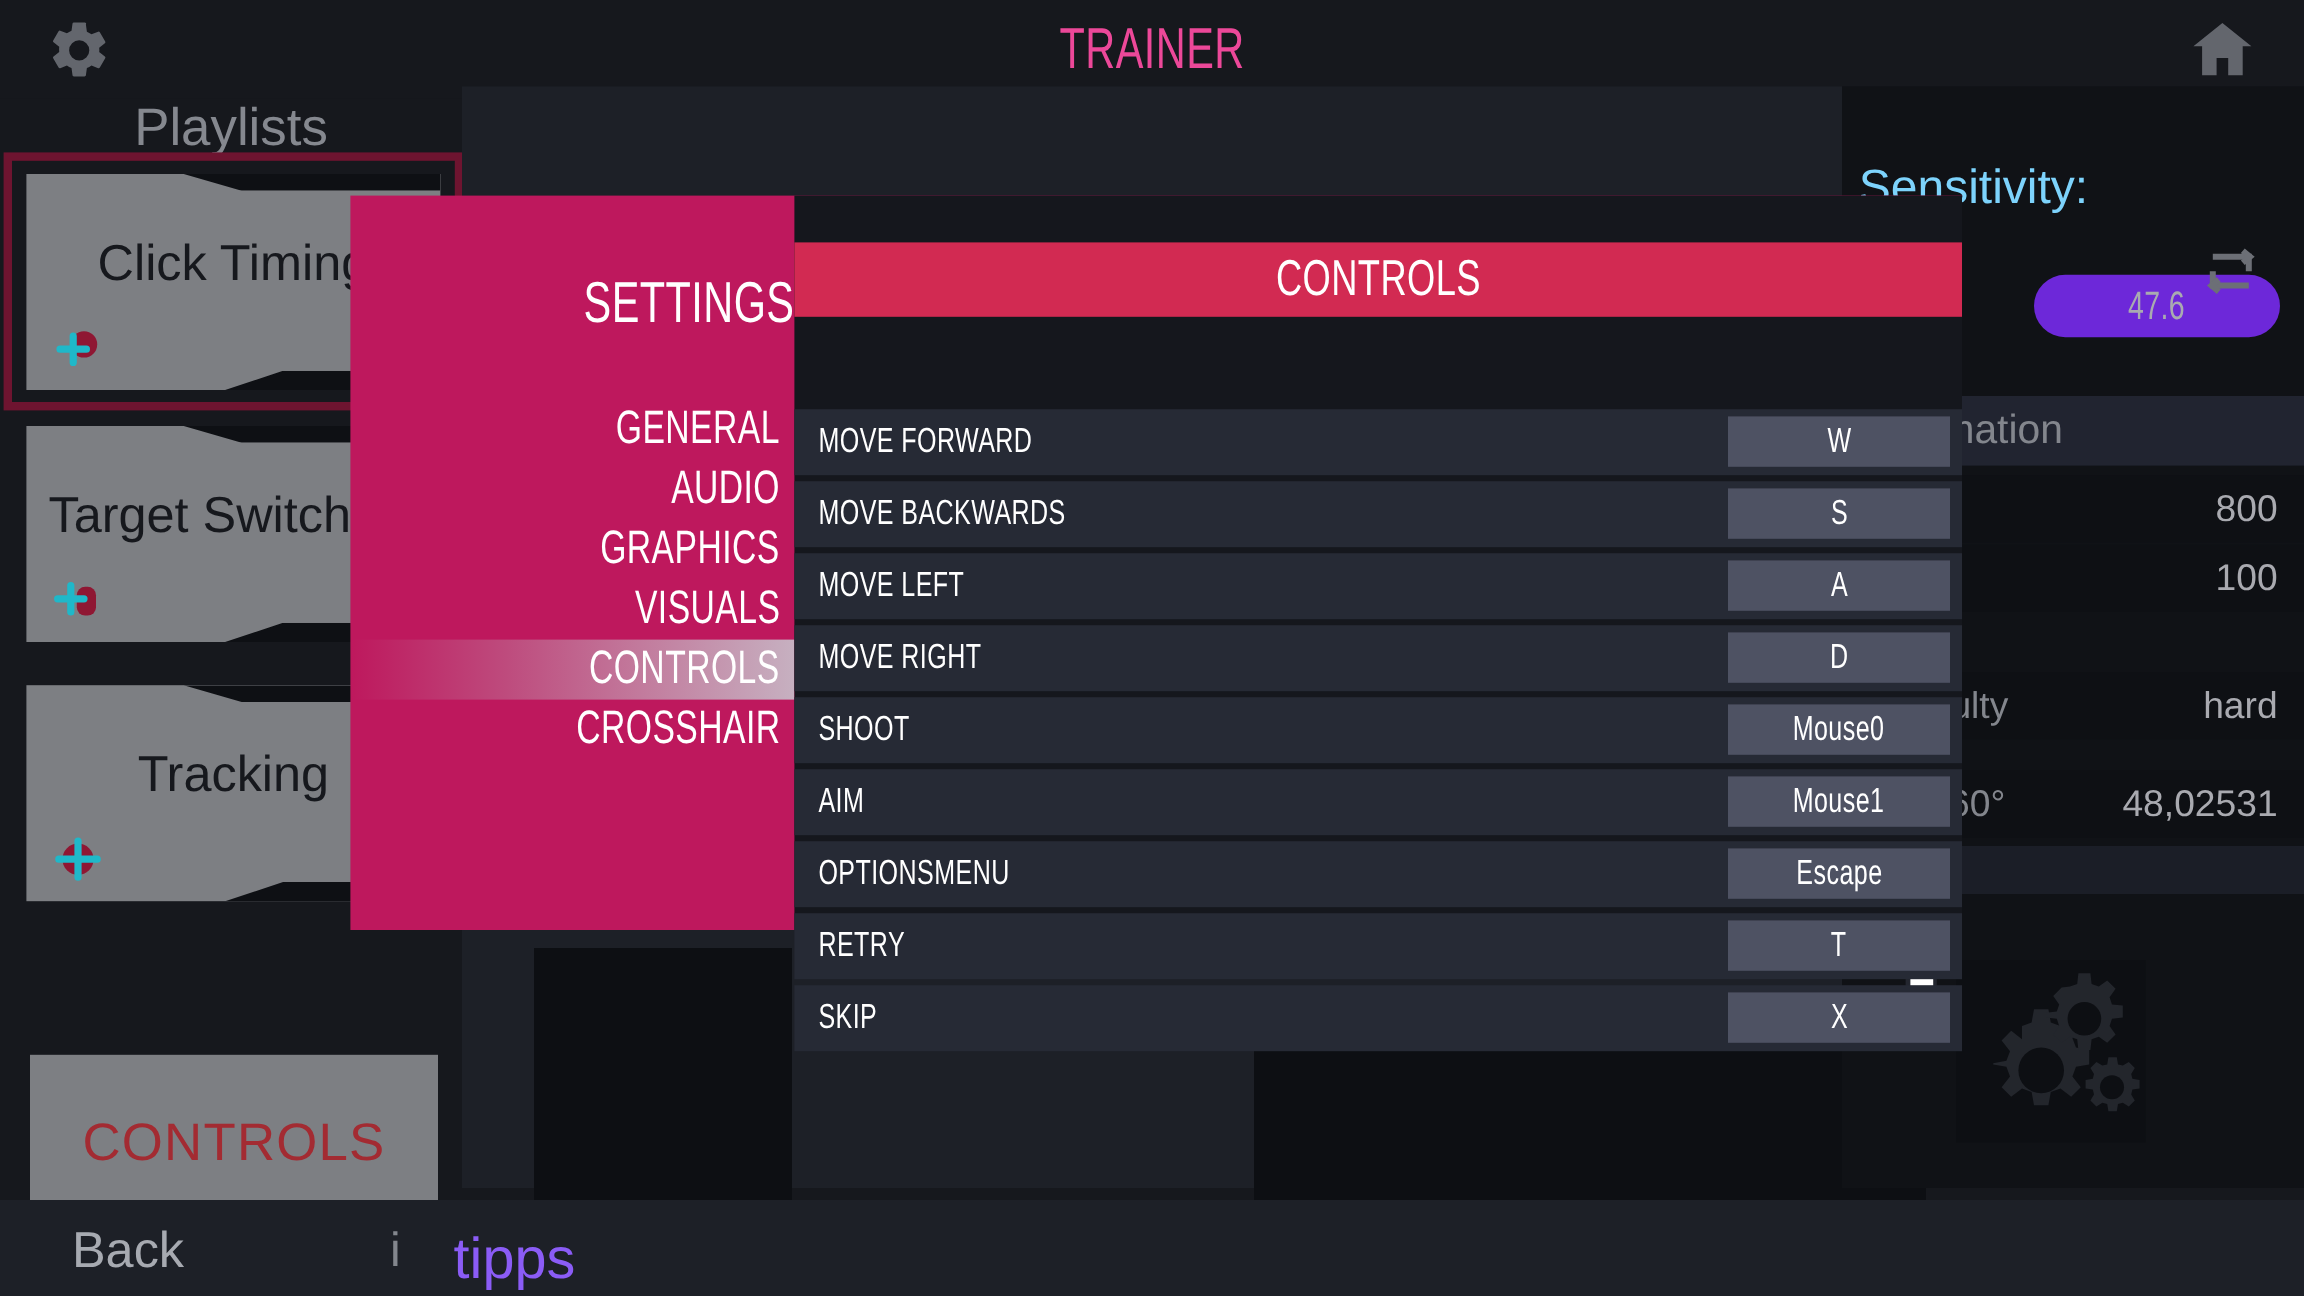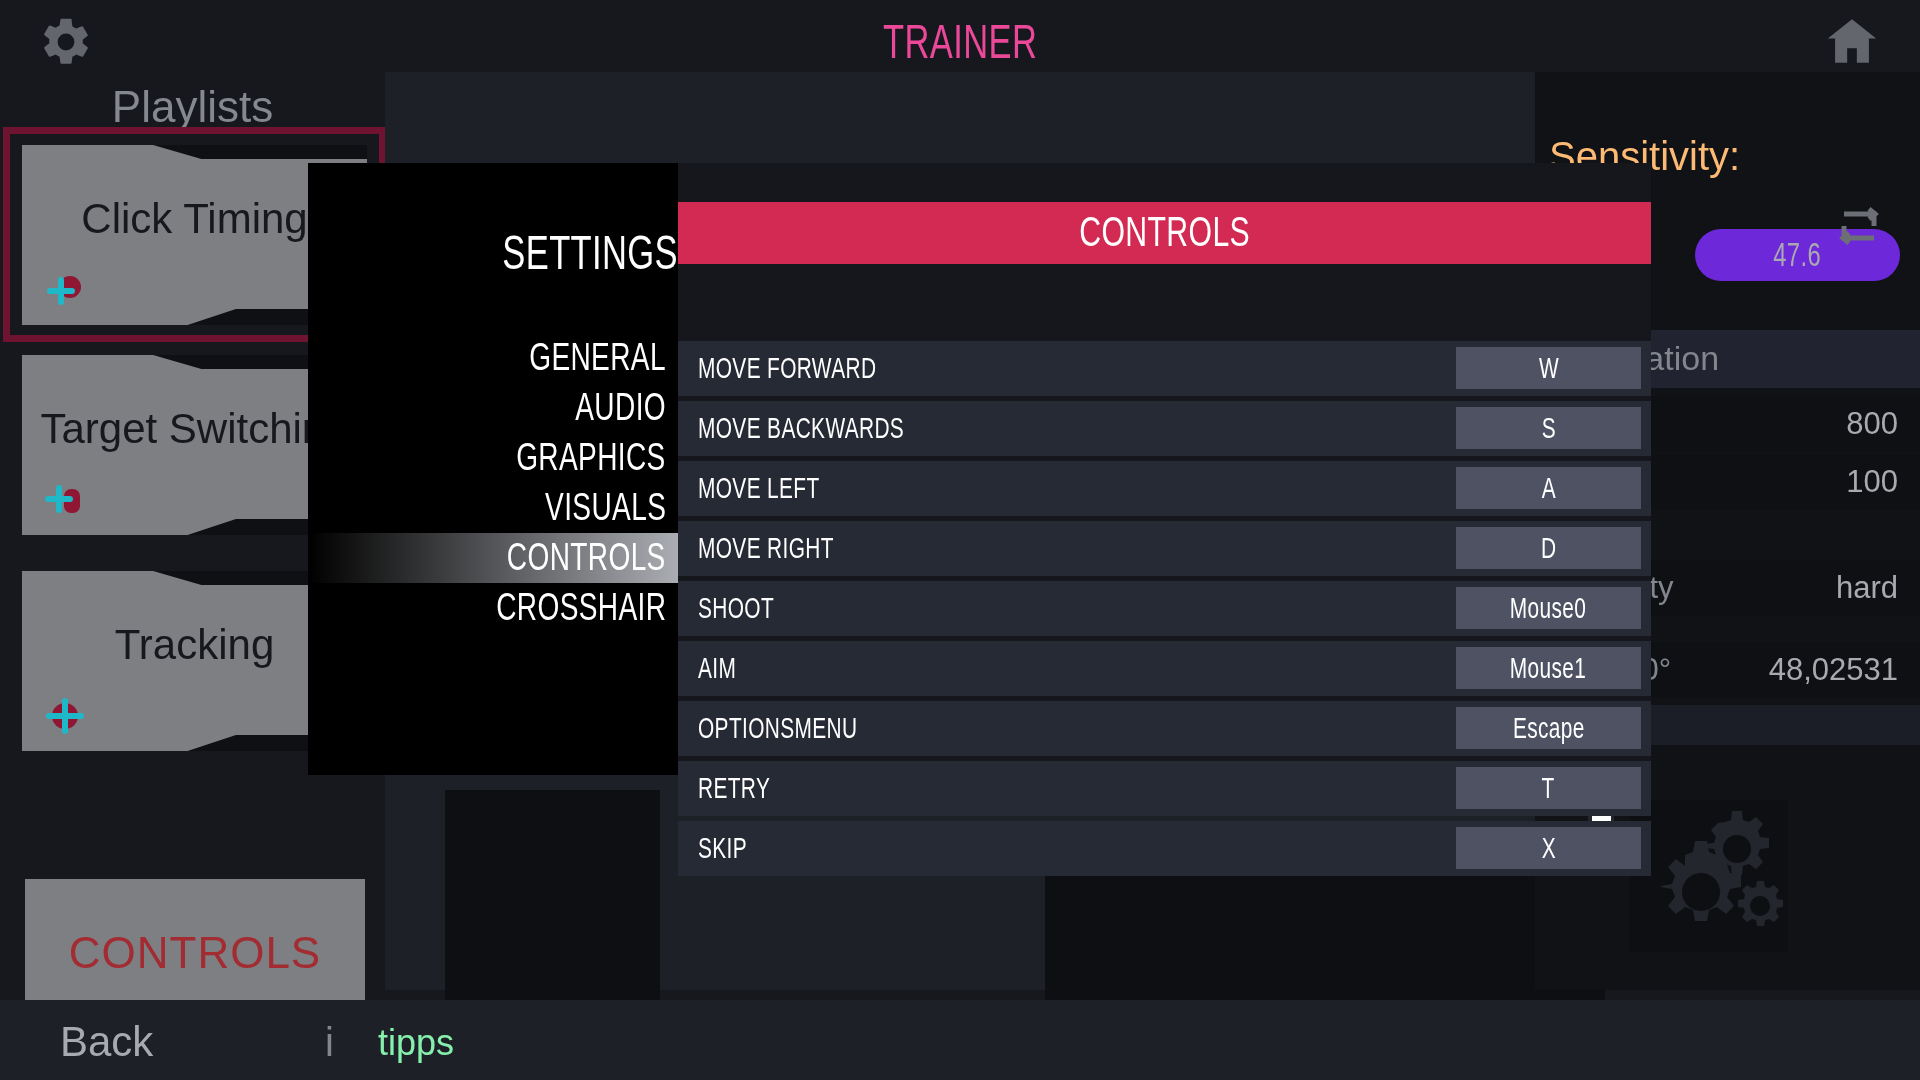--- a/index.html
+++ b/index.html
@@ -43,21 +43,21 @@
 
   
   #scenarios-panel{ position:absolute; left:385px; top:72px; width:1150px; height:918px; background:#1d2027; }
   #scenarios-title{ position:absolute; left:0; top:42px; width:100%; text-align:center; font-size:44px; color:#5e6169; }
   #scenario-tile{ position:absolute; left:60px; top:718px; width:215px; height:220px; background:#0d0f13; }
   #scenario-desc{ position:absolute; left:465px; top:760px; font-size:26px; color:#83868d; }
   #scenario-body{ position:absolute; left:660px; top:790px; width:560px; height:150px; background:#0d0f13; }
 
   
   #sensitivity-panel{ position:absolute; left:1535px; top:72px; width:385px; height:918px; background:#101216; }
-  #sensitivity-label{ position:absolute; left:14px; top:62px; font-size:40px; color:#fdba74; }
+  #sensitivity-label{ position:absolute; left:14px; top:62px; font-size:40px; color:#7dd3fc; }
   #sensitivity-pill{ position:absolute; left:1695px; top:229px; width:205px; height:52px; border-radius:26px;
       background:#6d28d9; display:flex; align-items:center; justify-content:center; cursor:pointer; }
   #sensitivity-pill span{ font-size:33px; color:#a9aab0; }
   #sensitivity-swap-button{ position:absolute; left:1836px; top:200px; width:52px; height:52px; cursor:pointer; }
   #sensitivity-swap-button svg{ width:52px; height:52px; stroke:#6c6f76; fill:none; stroke-width:5; }
 
   #information-header{ position:absolute; left:1535px; top:330px; width:385px; height:58px; background:#212430; }
   #information-header .ih-label{ position:absolute; left:14px; top:9px; font-size:34px; color:#83868d; }
   .info-row{ position:absolute; left:1535px; width:385px; height:56px; background:#0e1014; }
   .info-row .ir-key{ position:absolute; left:22px; top:10px; font-size:31px; color:#83868d; }
@@ -69,25 +69,25 @@
   #info-row-4{ top:705px; height:40px; background:#1b1e27; }
   #info-scrollbar-track{ position:absolute; left:1588px; top:366px; width:26px; height:470px; background:#23262f; }
   #info-scrollbar-thumb{ position:absolute; left:1592px; top:370px; width:19px; height:460px; background:#ffffff; cursor:pointer; }
   #gear-decoration{ position:absolute; left:1630px; top:800px; width:158px; height:152px; background:#0d0f13; }
   #gear-decoration svg{ width:158px; height:152px; fill:#23262c; }
 
   
   #bottom-bar{ position:absolute; left:0; top:1000px; width:1920px; height:80px; background:#1d2027; }
   #back-button{ position:absolute; left:60px; top:18px; font-size:42px; color:#a7aab1; cursor:pointer; }
   #tips-info-icon{ position:absolute; left:325px; top:20px; font-size:40px; color:#83868d; }
-  #tips-label{ position:absolute; left:378px; top:22px; font-size:36px; color:#86efac; cursor:pointer; }
-
-  
-  #settings-modal{ position:absolute; left:308px; top:163px; width:1343px; height:612px;
-      background:#000000; box-shadow:0 0 0 rgba(0,0,0,0);padding-left:26px; }
+  #tips-label{ position:absolute; left:378px; top:22px; font-size:48px; color:#8b5cf6; cursor:pointer; }
+
+  
+  #settings-modal{ position:absolute; left:292px; top:163px; width:1343px; height:612px;
+      background:#be185d; box-shadow:0 0 0 rgba(0,0,0,0);padding-left:26px; }
   #modal-close-button{ position:absolute; right:22px; top:10px; width:62px; height:62px; cursor:pointer; }
   #modal-close-button svg{ width:62px; height:62px; stroke:#d32b53; stroke-width:10; stroke-linecap:round; }
   #modal-title{ position:absolute; left:0; top:62px; width:370px; text-align:right; font-size:48px; color:#ffffff; letter-spacing:1px; }
 
   #settings-nav{ position:absolute; left:0; top:170px; width:370px; }
   .nav-item{ position:relative; width:370px; height:50px; text-align:right; cursor:pointer; }
   .nav-item .ni-label{ position:absolute; right:12px; top:2px; font-size:39px; color:#ffffff; letter-spacing:.5px; }
   .nav-item.active{ background:linear-gradient(to right, rgba(255,255,255,0) 0%, rgba(190,193,199,.30) 35%, rgba(200,203,210,.85) 100%); }
 
   #settings-content{ position:absolute; left:370px; top:0; width:973px; height:612px; background:#15171d; }

